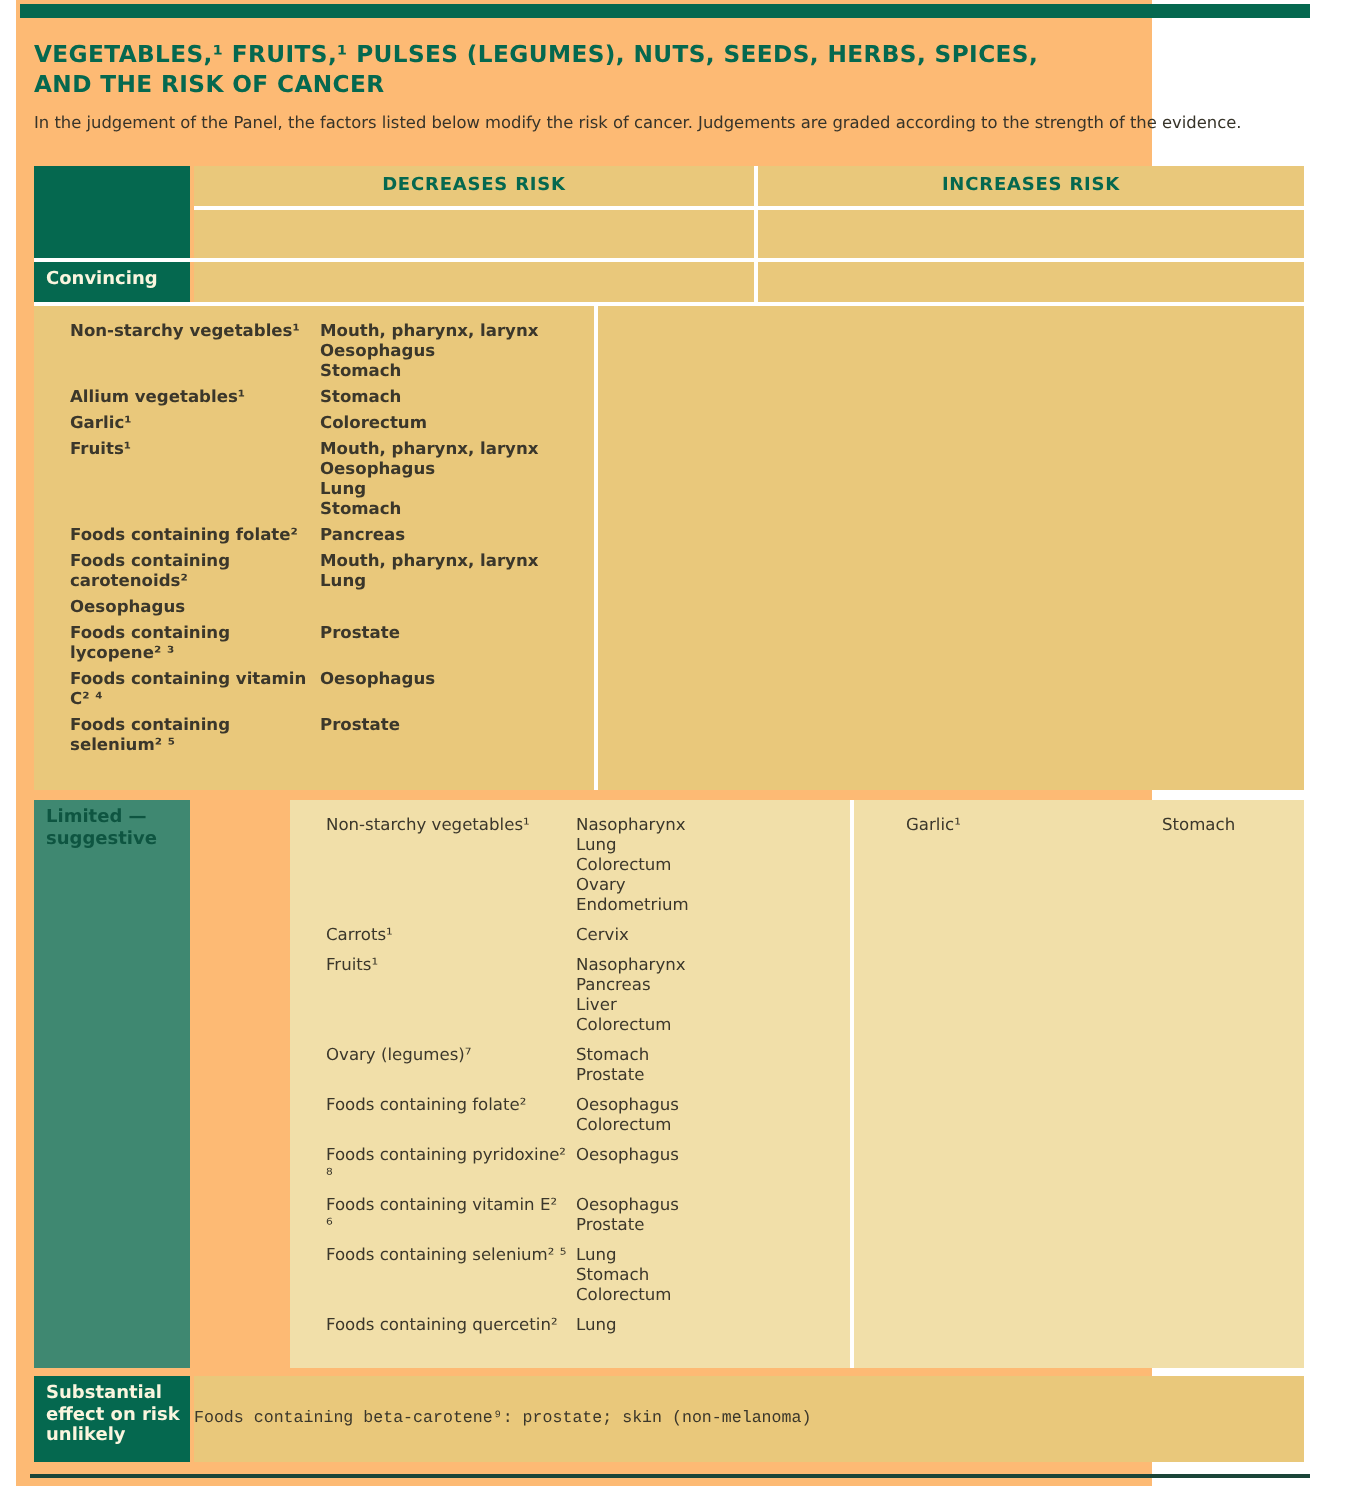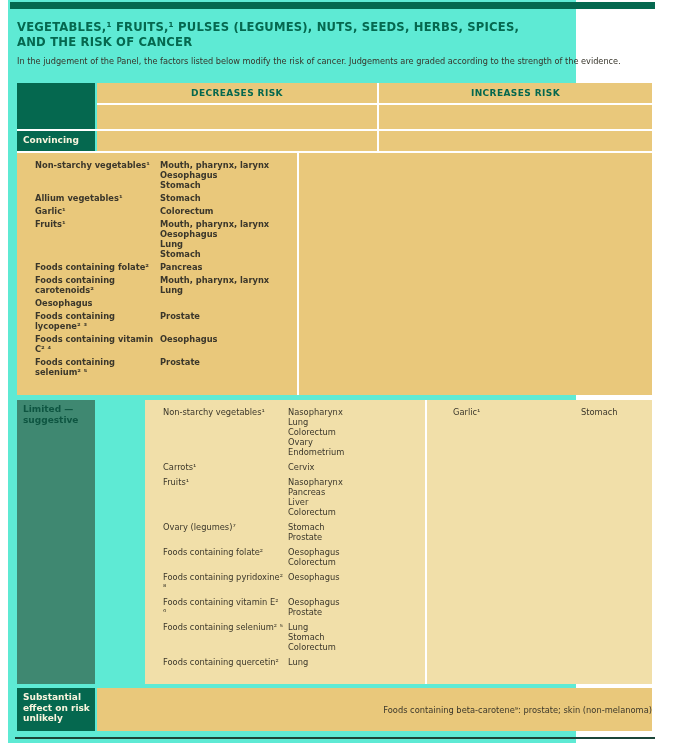--- a/index.html
+++ b/index.html
@@ -1,18 +1,18 @@
 <!DOCTYPE html>
 <html><head>
 <meta charset="utf-8">
 <style>
   html,body{margin:0;padding:0;background:#ffffff;}
   .canvas{position:relative;width:681px;height:743px;background:#ffffff;overflow:hidden;
           font-family:"DejaVu Sans","Liberation Sans",sans-serif;color:#3b372b;}
-  .sheet{position:absolute;left:8px;top:0;width:568px;height:743px;background:#5eead4;}
+  .sheet{position:absolute;left:8px;top:0;width:568px;height:743px;background:#fdba74;}
   .topbar{position:absolute;left:2px;top:2px;width:645px;height:7px;background:#05684f;}
   .title{position:absolute;left:9px;top:20px;width:630px;margin:0;
          font-size:11.6px;font-weight:bold;line-height:15px;color:#05684f;letter-spacing:.2px;}
   .subtitle{position:absolute;left:9px;top:56px;width:640px;margin:0;
             font-size:8.2px;line-height:10px;color:#37342a;}
   .matrix{position:absolute;left:9px;top:83px;width:635px;}
   .trow{display:flex;}
   .label-cell{width:72px;padding:4px 0 0 6px;margin-right:2px;flex:none;
               font-size:9px;font-weight:bold;line-height:10.5px;}
   .label-dark{background:#05684f;color:#faf5de;}
@@ -43,21 +43,21 @@
   .sec1 .content{font-weight:bold;}
   .sec2{margin-top:5px;min-height:284px;gap:48px;}
   .sec3{margin-top:4px;min-height:43px;}
   .item{display:flex;font-size:8.3px;line-height:10px;}
   .sec1 .item{margin-bottom:3px;}
   .sec2 .item{margin-bottom:5px;}
   .exp{width:121px;padding-right:4px;flex:none;}
   .inc .exp{width:124px;}
   .sites{flex:1;}
   .center-span{align-items:center;justify-content:center;}
-  .span-text{font-size:8.3px;line-height:10px;text-align:right;width:100%;}
+  .span-text{font-size:8.3px;line-height:10px;text-align:left;width:100%;font-family:Liberation Mono, monospace;}
   .footline{position:absolute;left:7px;top:737px;width:640px;height:2px;background:#1b4539;}
 </style>
 </head>
 <body>
 
 <div class="canvas">
   <div class="sheet">
 
     <div class="topbar"></div>
 

